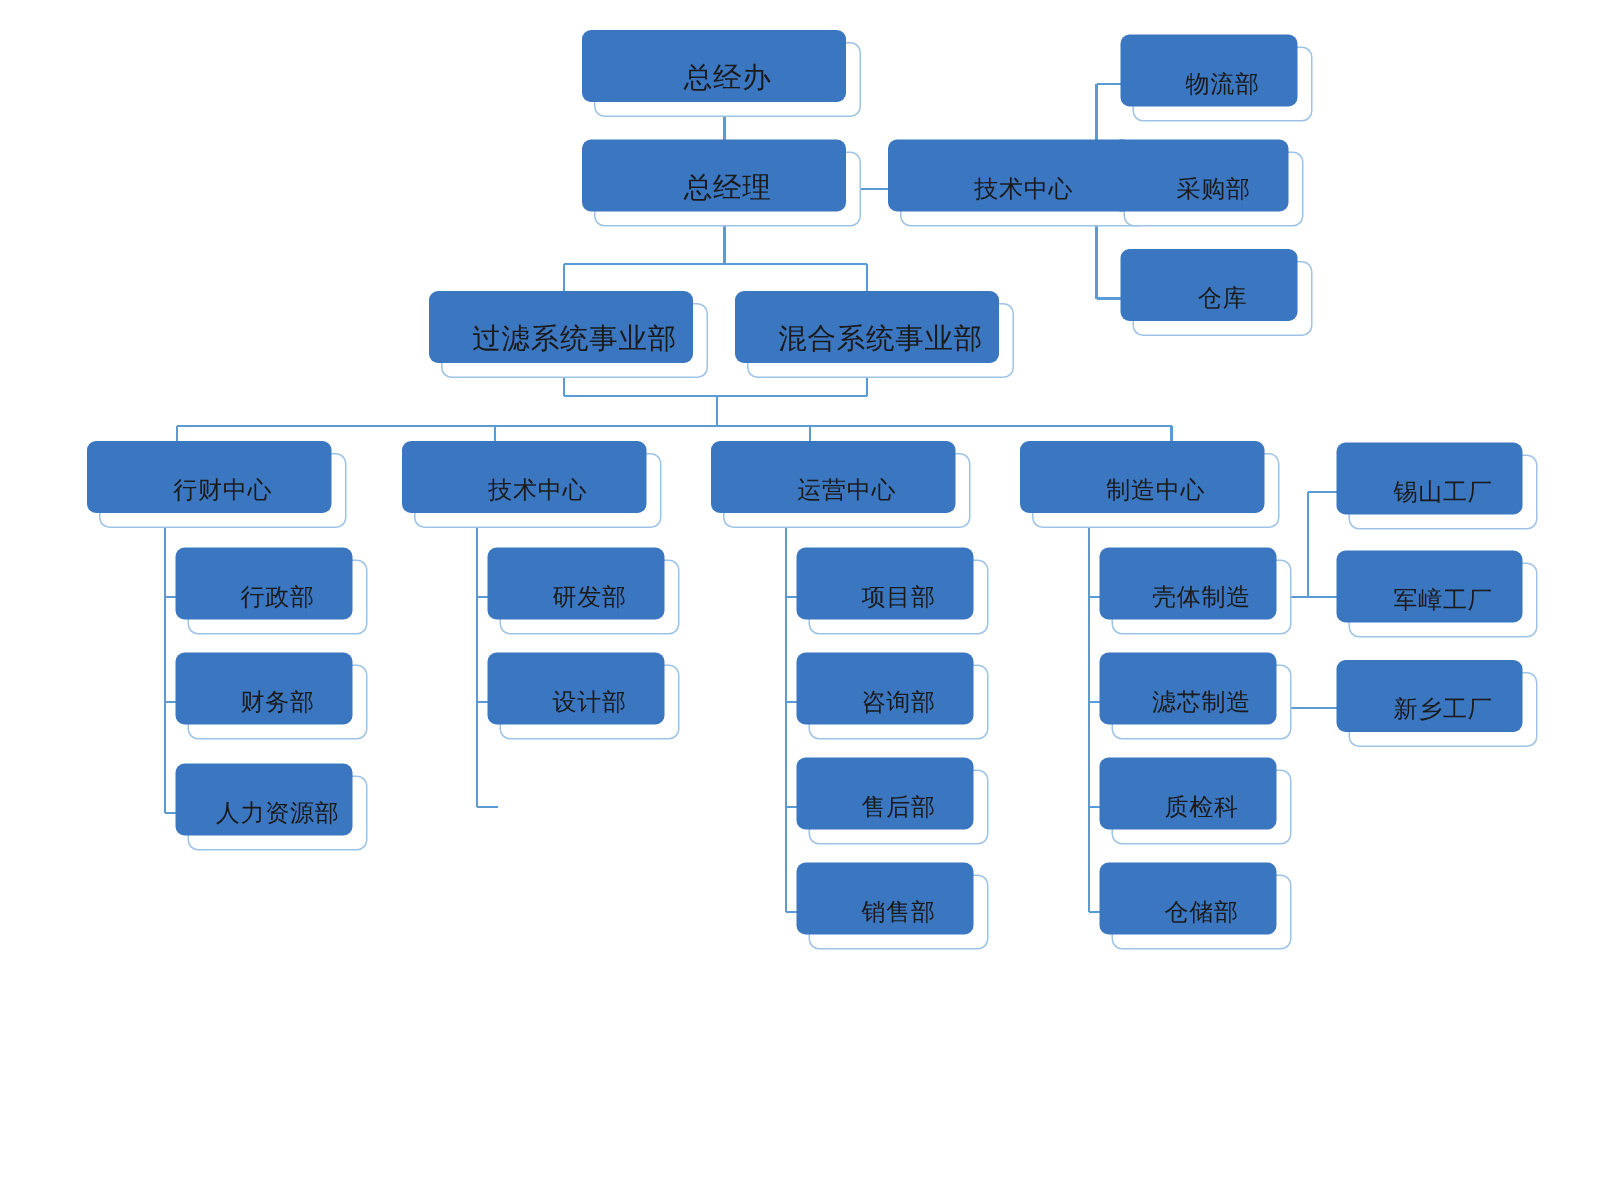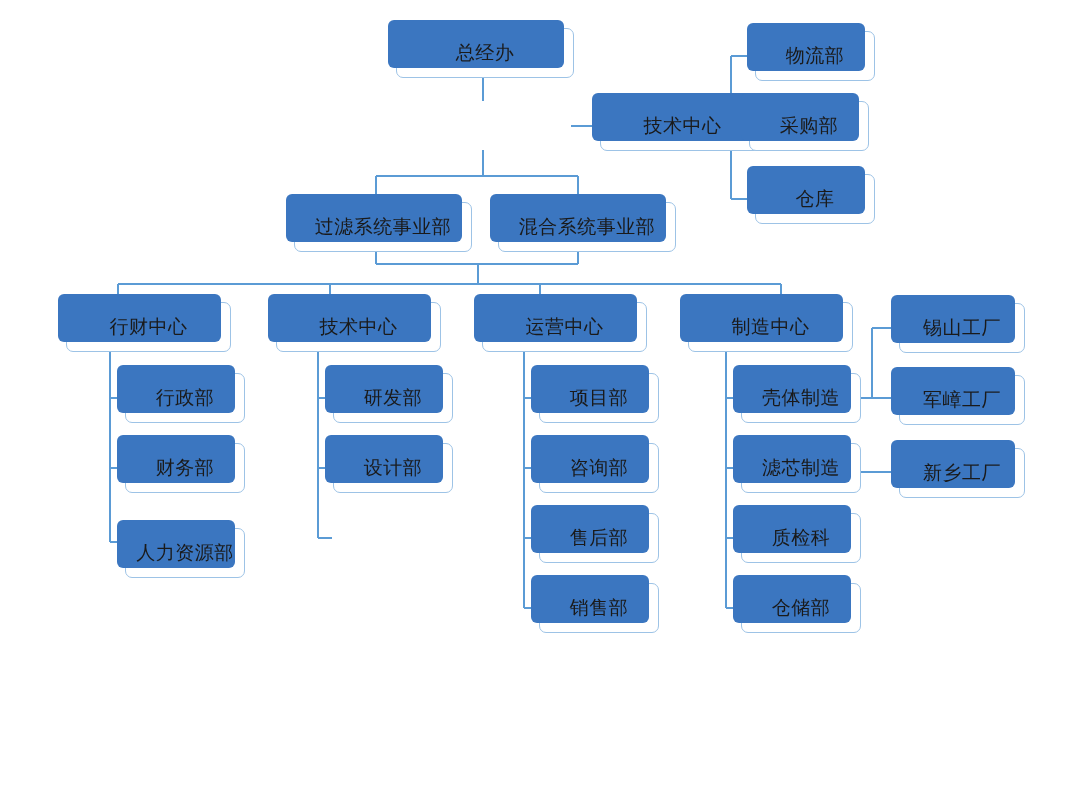--- a/index.html
+++ b/index.html
@@ -32,21 +32,21 @@
     position: absolute;
     box-sizing: border-box;
     background: #ffffff;
     border: 1px solid #9DC3E6;
     border-radius: 7px;
     display: flex;
     align-items: center;
     justify-content: center;
     text-align: center;
     color: #1a1a1a;
-    font-size: 19px;
+    font-size: 16px;
     line-height: 1.15;
     letter-spacing: 0.5px;
     white-space: nowrap;
     z-index: 3;
   }
   .node .node-label {
     display: block;
   }
   
   .node::before {
@@ -139,20 +139,23 @@
       <path d="M 872 398 L 898 398"></path>
 
       <path d="M 852 472 L 898 472"></path>
     </g>
   </svg>
 
   <div class="node size-wide" style="left:396px; top:28px;">
     <span class="node-label">总经办</span>
   </div>
 
+  <div class="node size-wide" style="left:396px; top:101px;">
+    <span class="node-label">总经理</span>
+  </div>
 
   <div class="node size-med" style="left:600px; top:101px;">
     <span class="node-label">技术中心</span>
   </div>
 
   <div class="node size-small" style="left:755px; top:31px;">
     <span class="node-label">物流部</span>
   </div>
 
   <div class="node size-small" style="left:749px; top:101px;">
@@ -188,21 +191,21 @@
   </div>
 
   <div class="node size-small" style="left:125px; top:373px;">
     <span class="node-label">行政部</span>
   </div>
 
   <div class="node size-small" style="left:125px; top:443px;">
     <span class="node-label">财务部</span>
   </div>
 
-  <div class="node size-small" style="left:125px; top:528px;align-items:center;">
+  <div class="node size-small" style="left:125px; top:517px;align-items:center;">
     <span class="node-label">人力资源部</span>
   </div>
 
   <div class="node size-small" style="left:333px; top:373px;">
     <span class="node-label">研发部</span>
   </div>
 
   <div class="node size-small" style="left:333px; top:443px;">
     <span class="node-label">设计部</span>
   </div>

